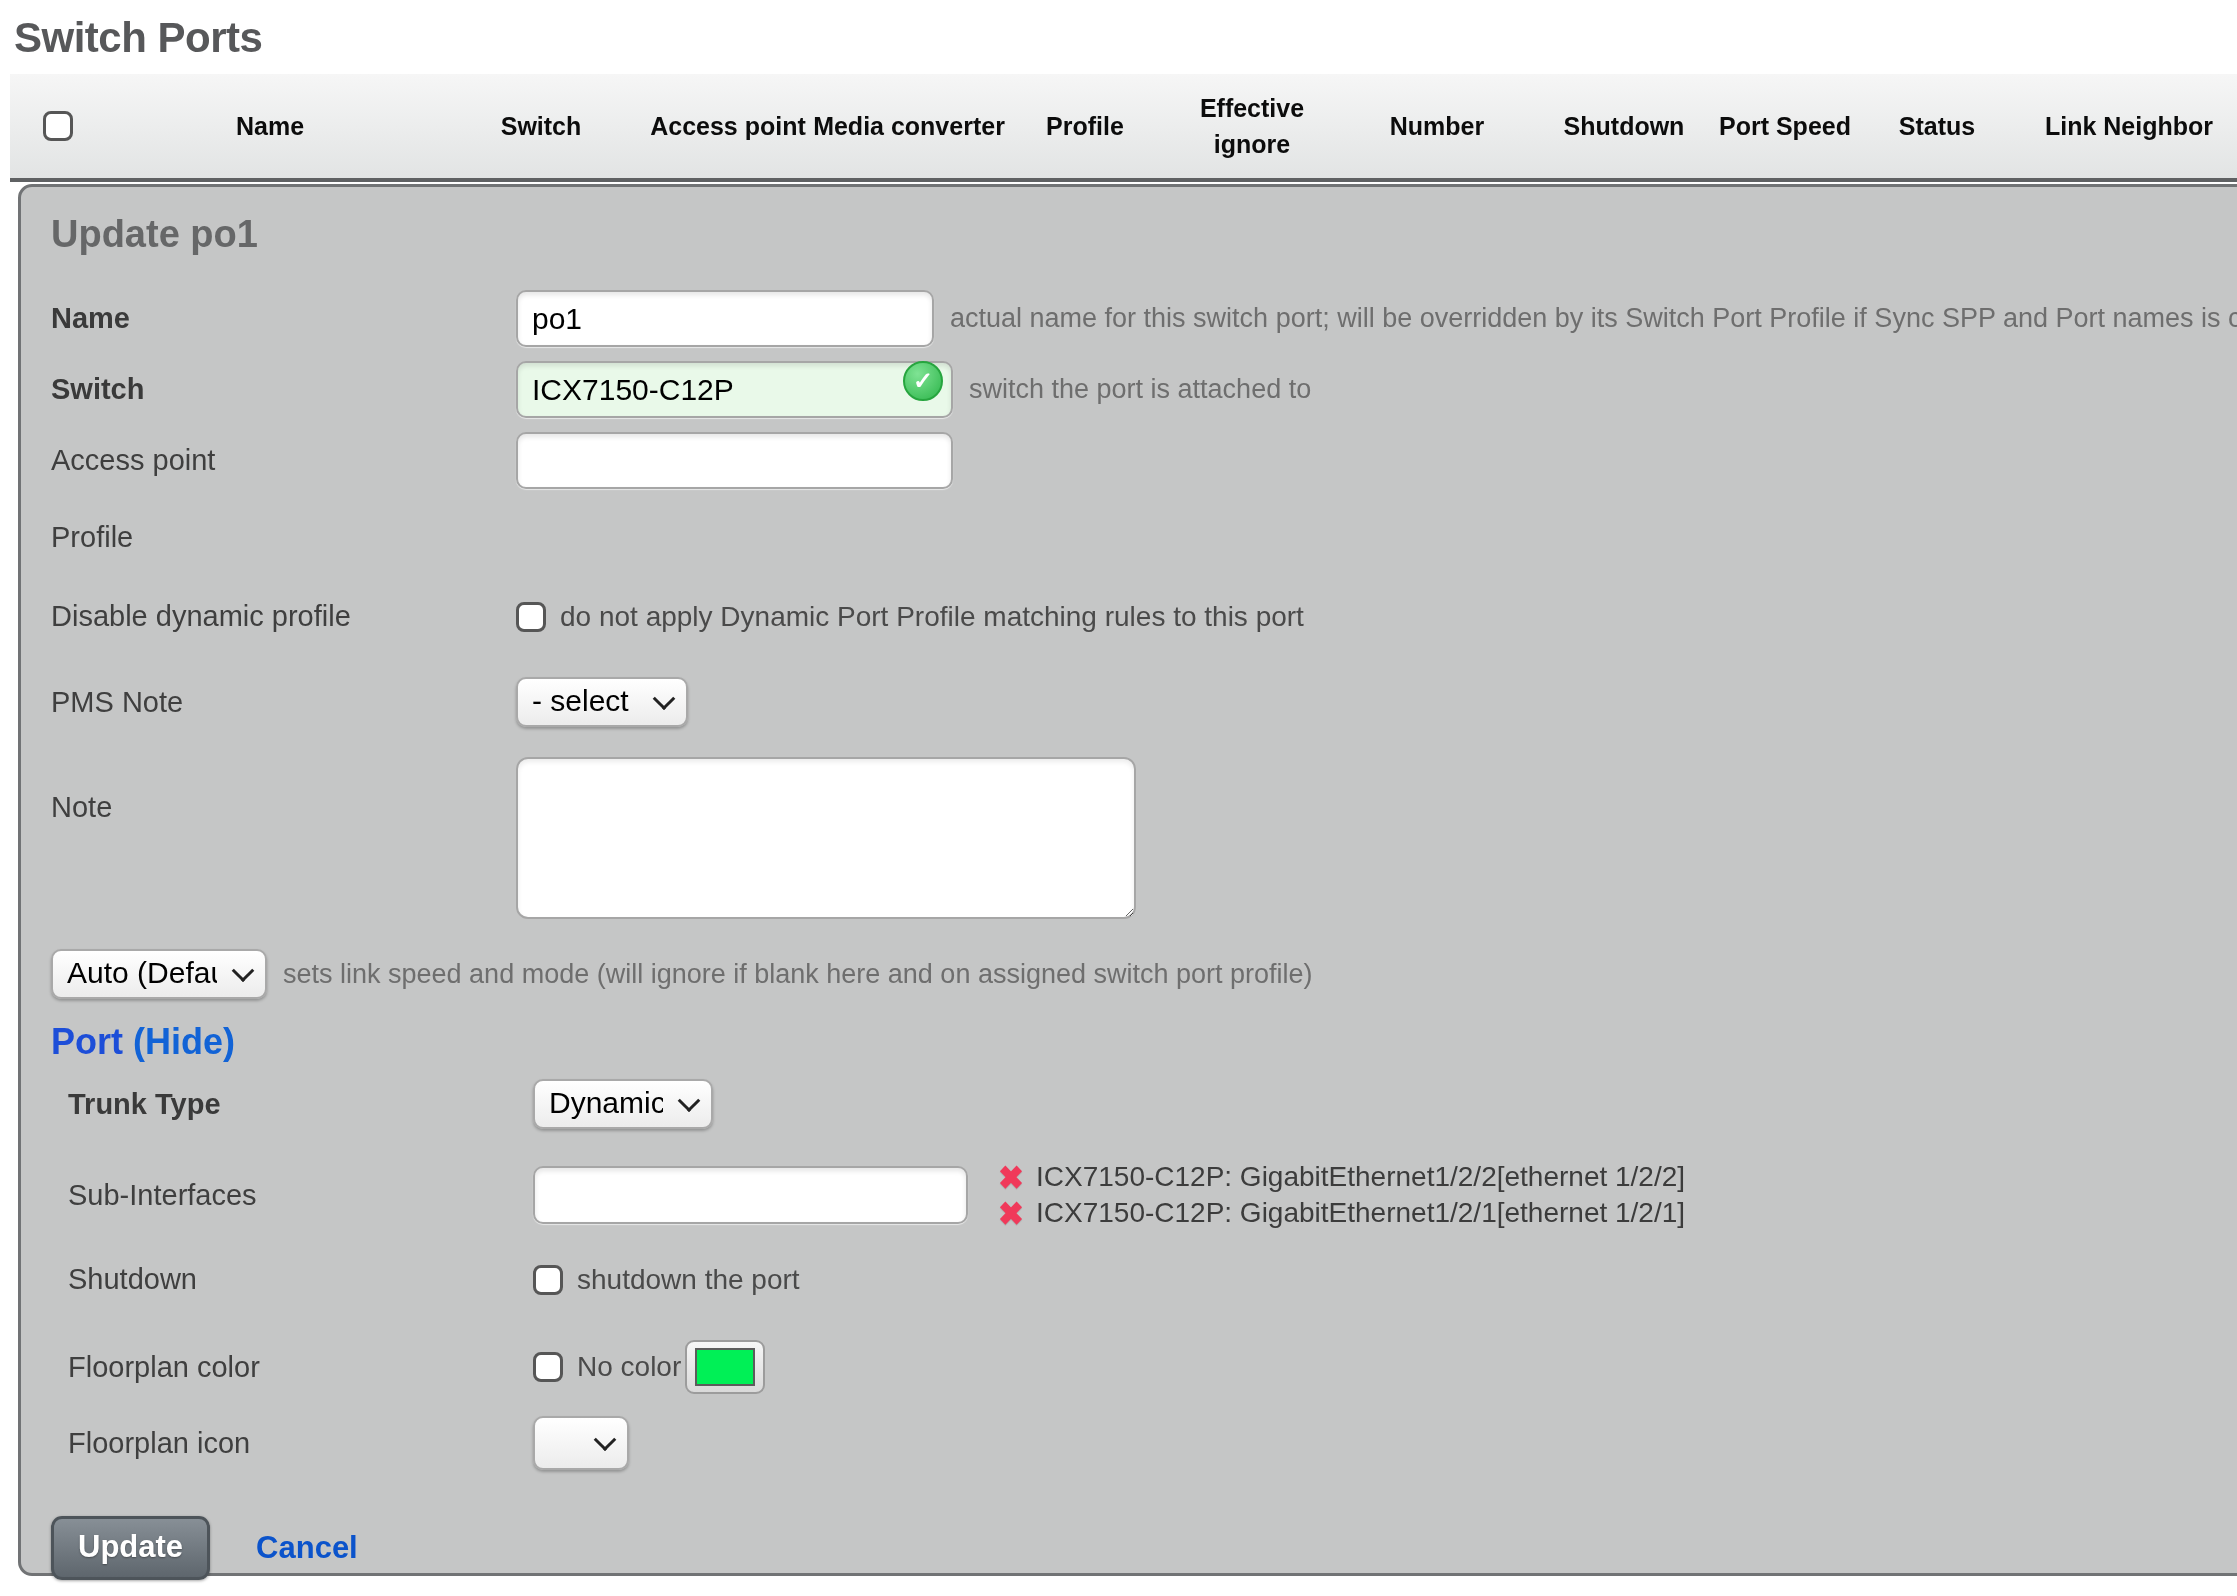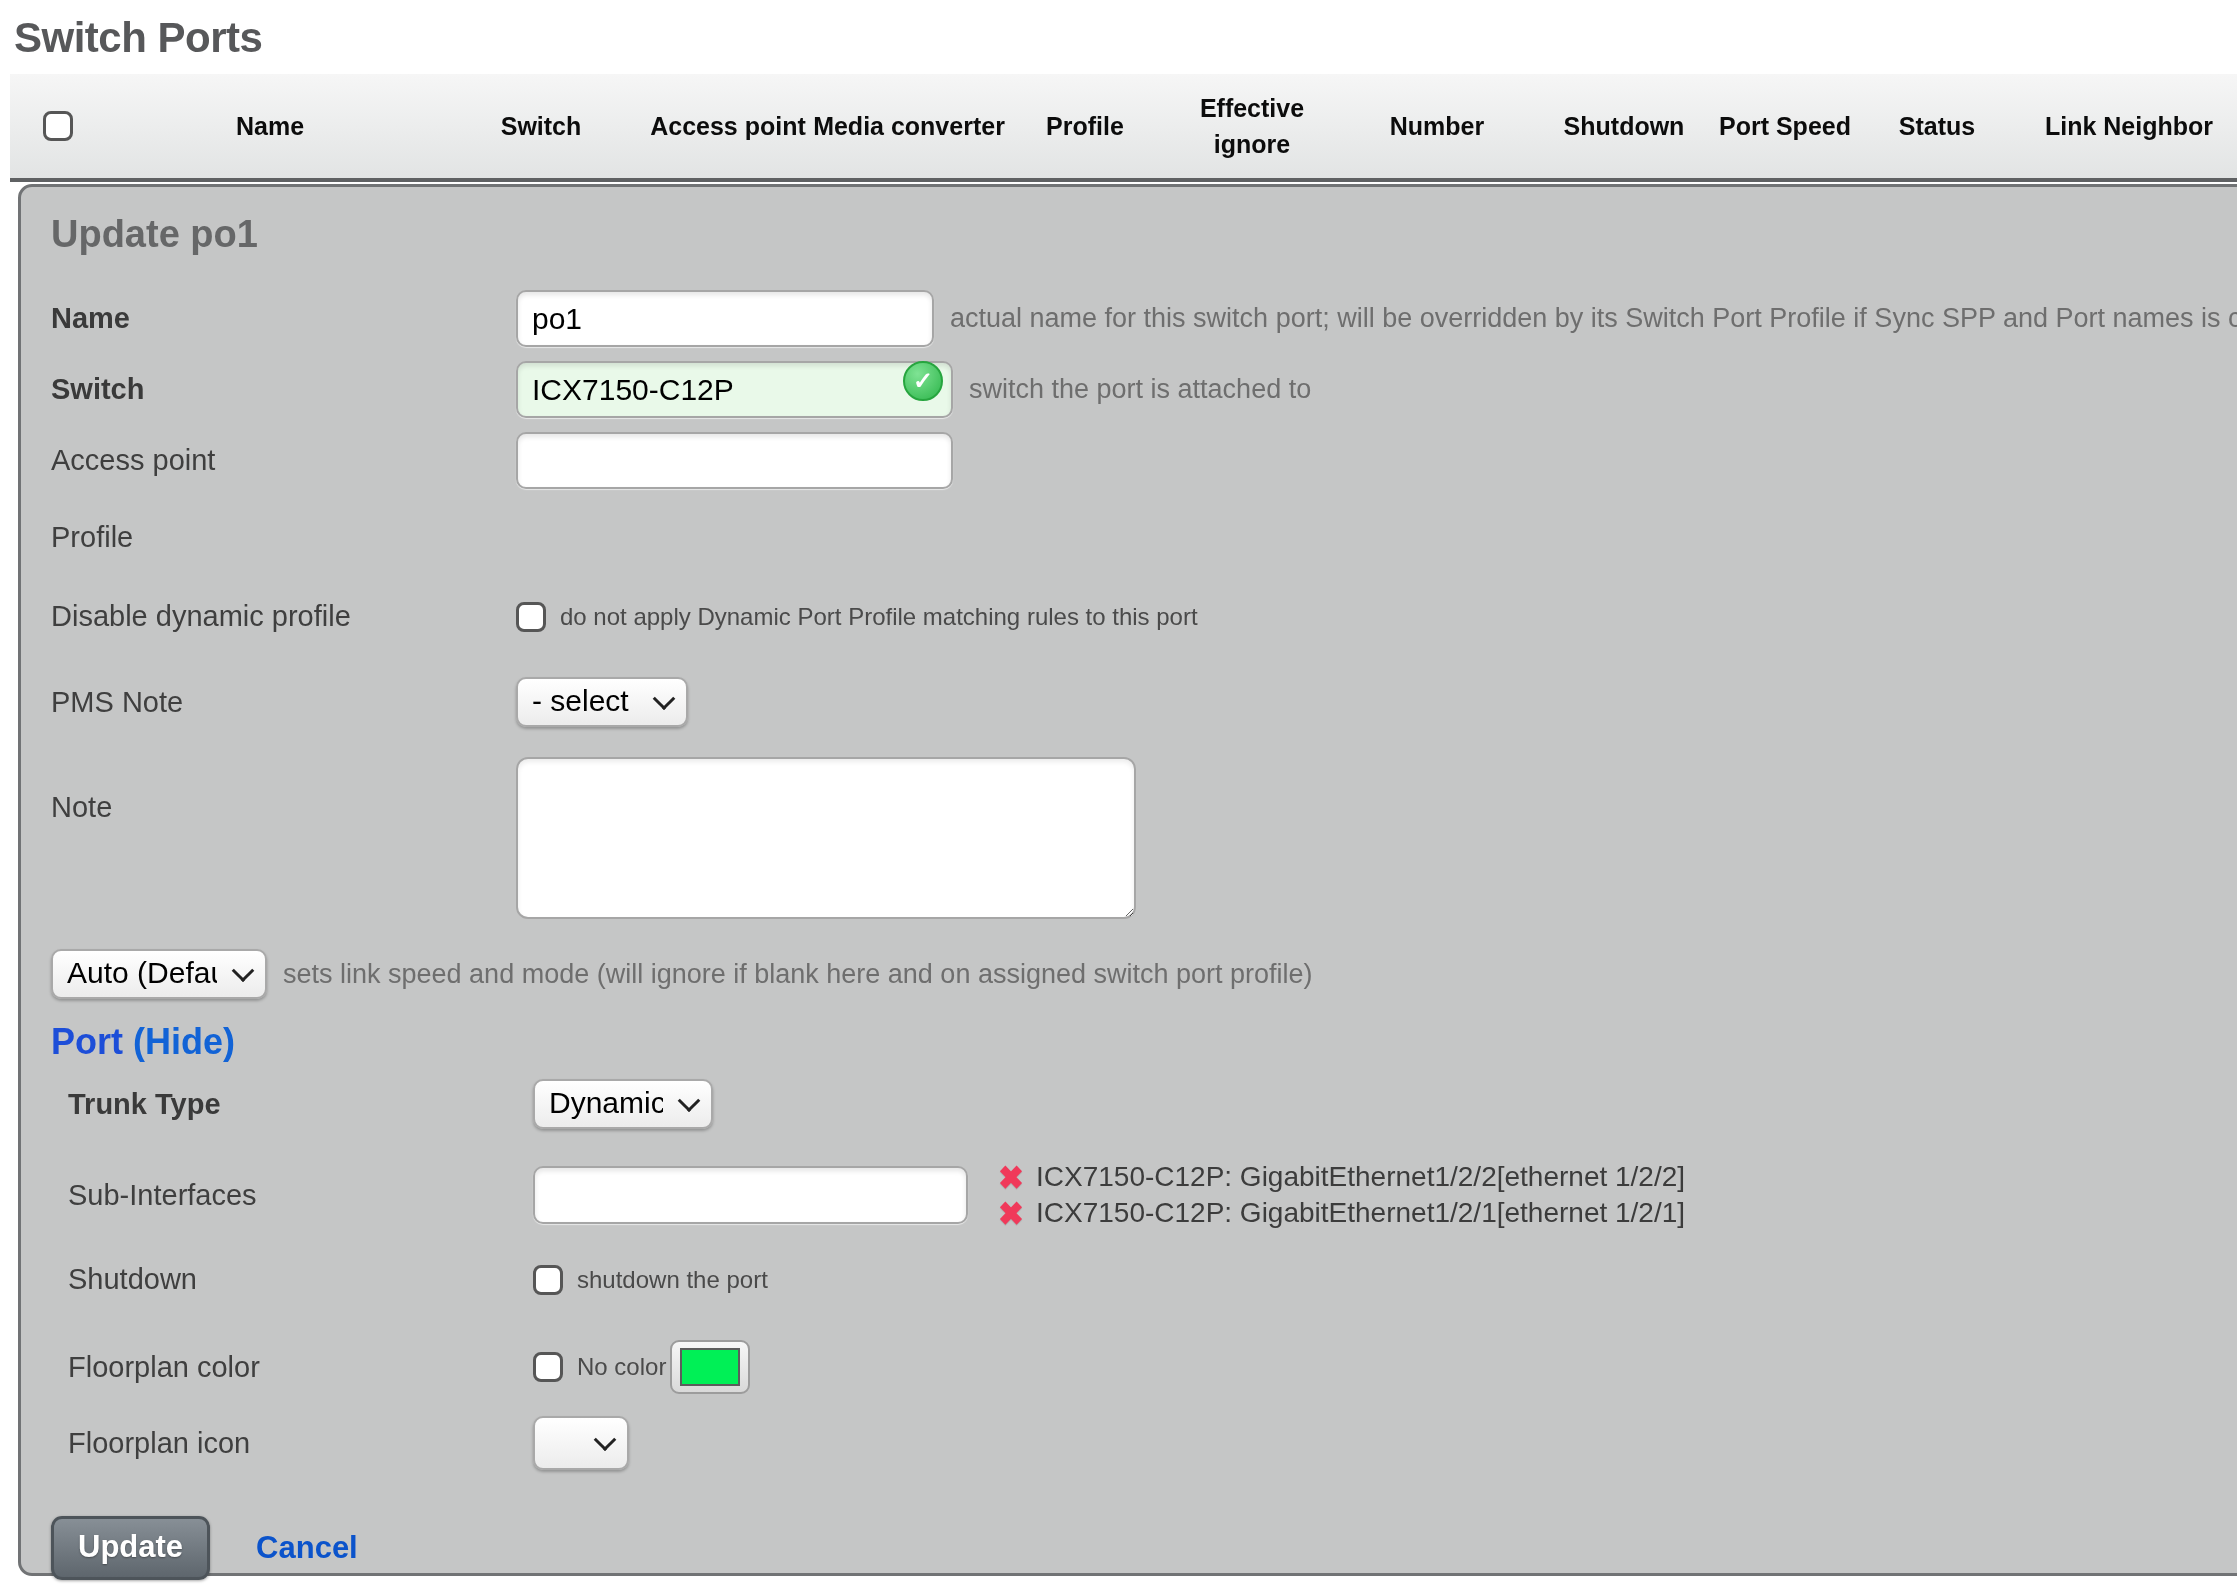--- a/index.html
+++ b/index.html
@@ -75,21 +75,21 @@
     width:13px; height:13px; pointer-events:none;
     border-right:3px solid #222; border-bottom:3px solid #222;
     transform:translateY(-70%) rotate(45deg);
   }
   .sel-profile select { width:352px; }
   .sel-pms select { width:172px; }
   .sel-speed select { width:216px; }
   .sel-ptype select { width:180px; }
   .sel-fpicon select { width:96px; height:54px; }
   
-  .cb-label { font-size:24px; color:#4a4a4a; margin-left:14px;text-align:center; }
+  .cb-label { font-size:28px; color:#4a4a4a; margin-left:14px;text-align:center; }
   
   .row-note { align-items:flex-start; }
   .row-note .label { padding-top:34px; }
   textarea.note {
     width:620px; height:162px; box-sizing:border-box;
     border:2px solid #a6a6a6; border-radius:12px;
     background:#fff; box-shadow:inset 0 3px 5px rgba(0,0,0,0.08);
     font-family:inherit; font-size:28px; padding:10px 14px;
     resize:both; outline:none;
   }

